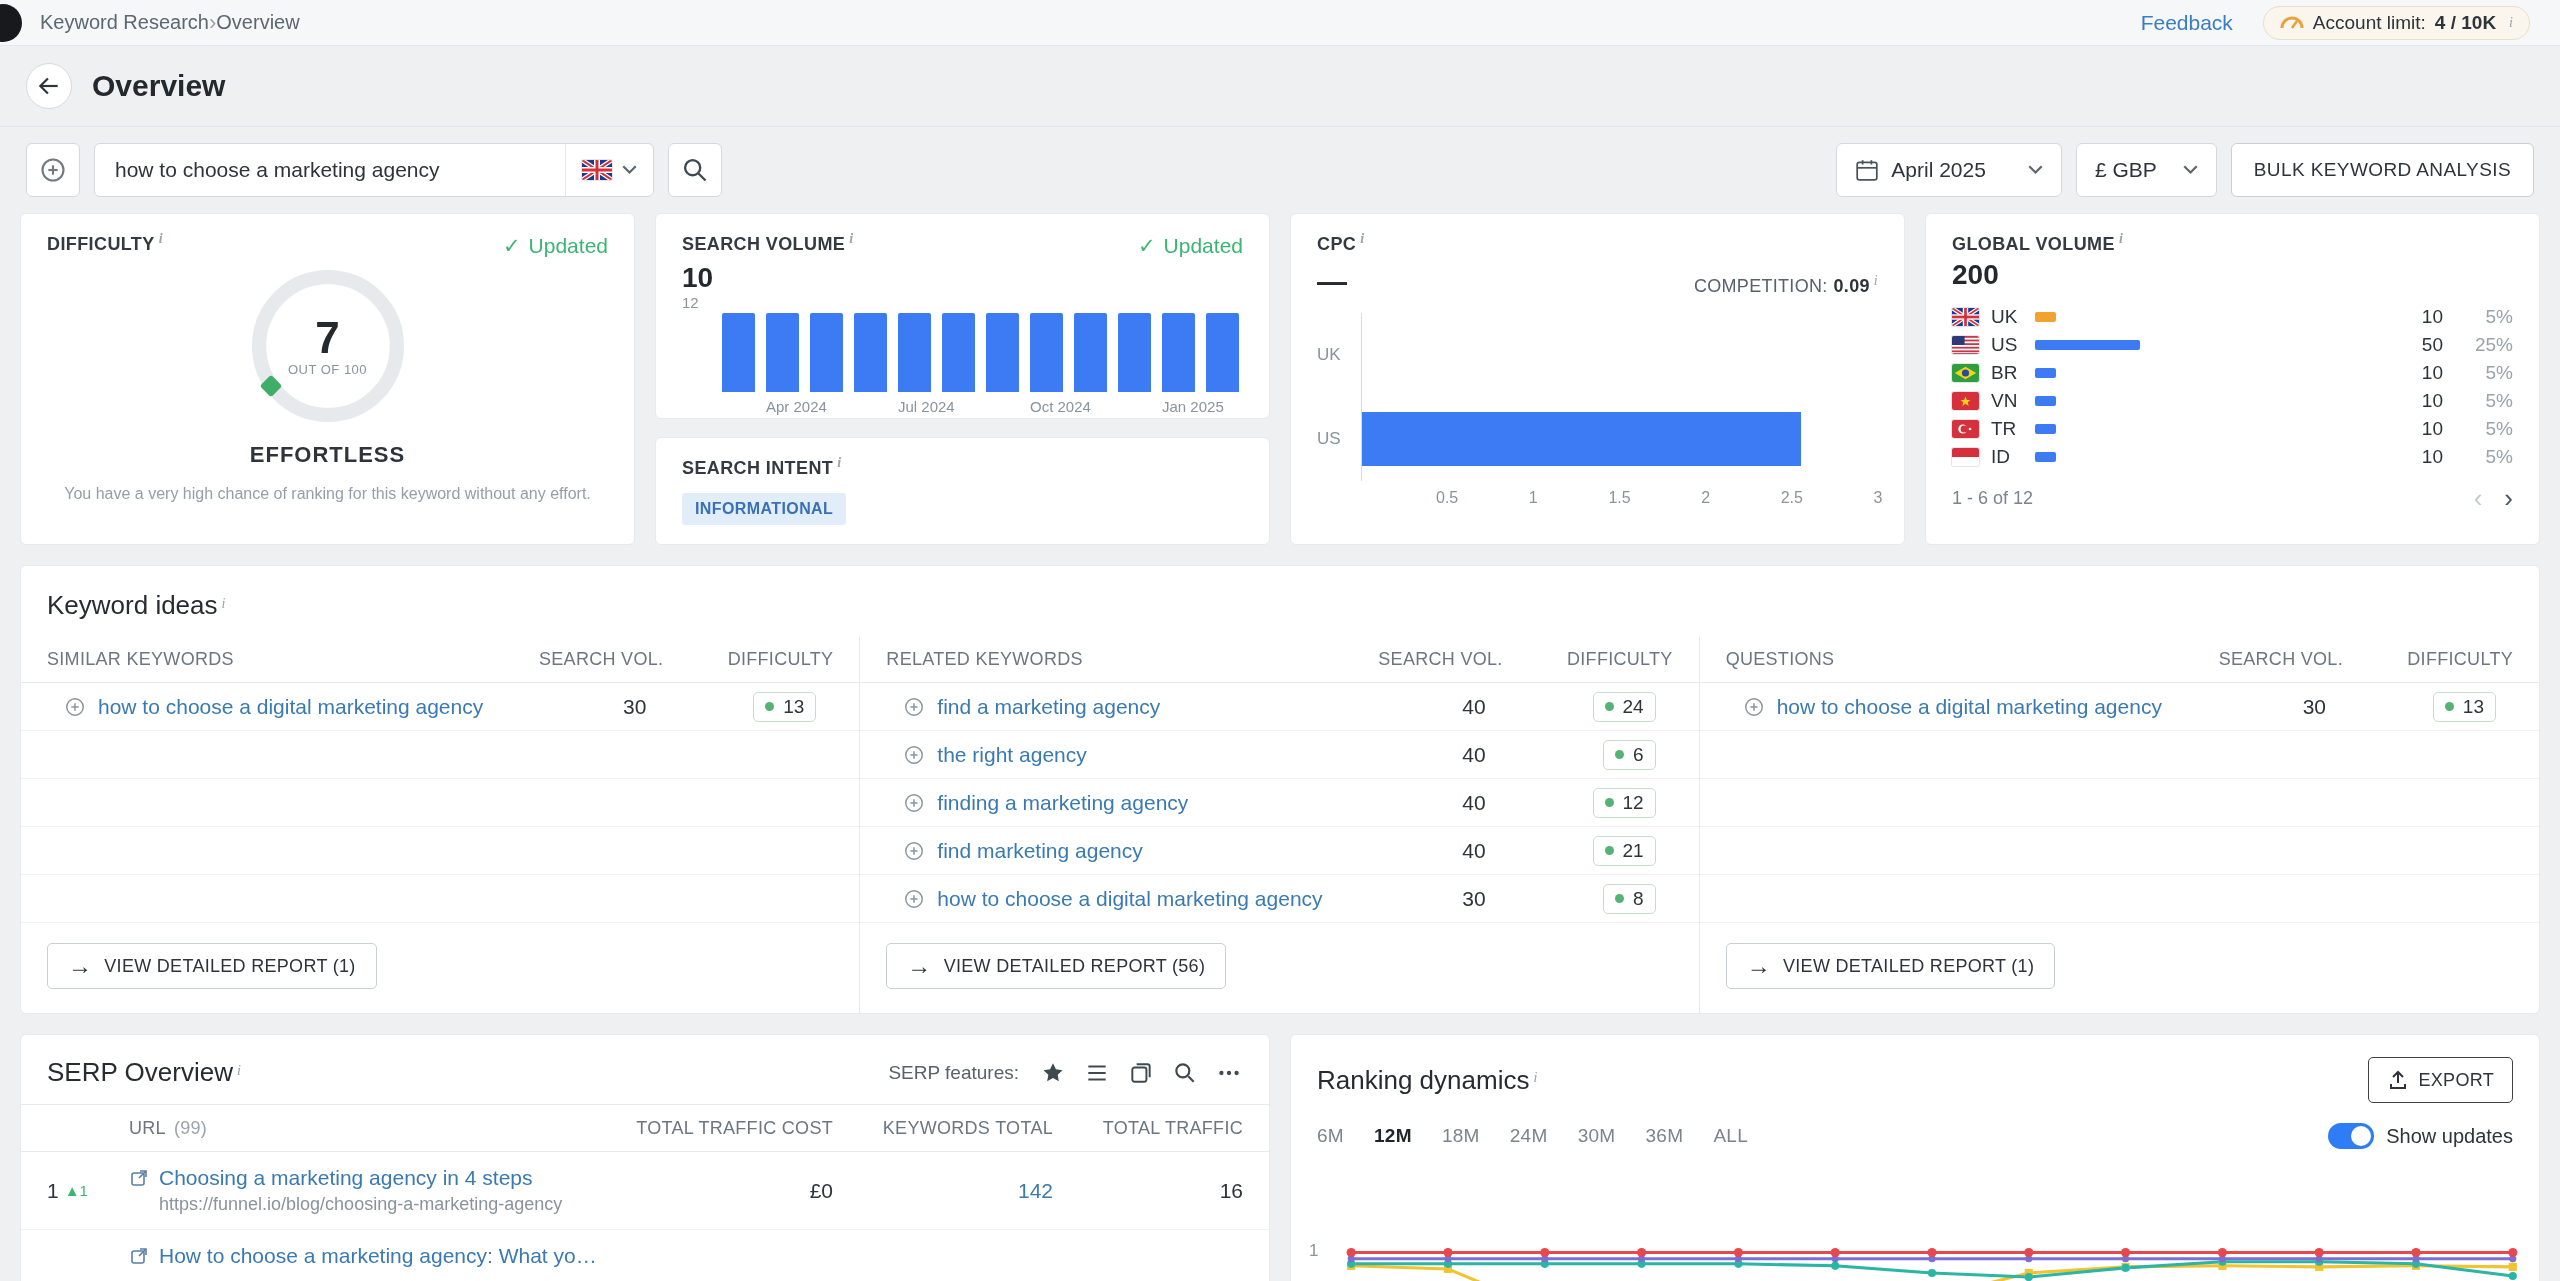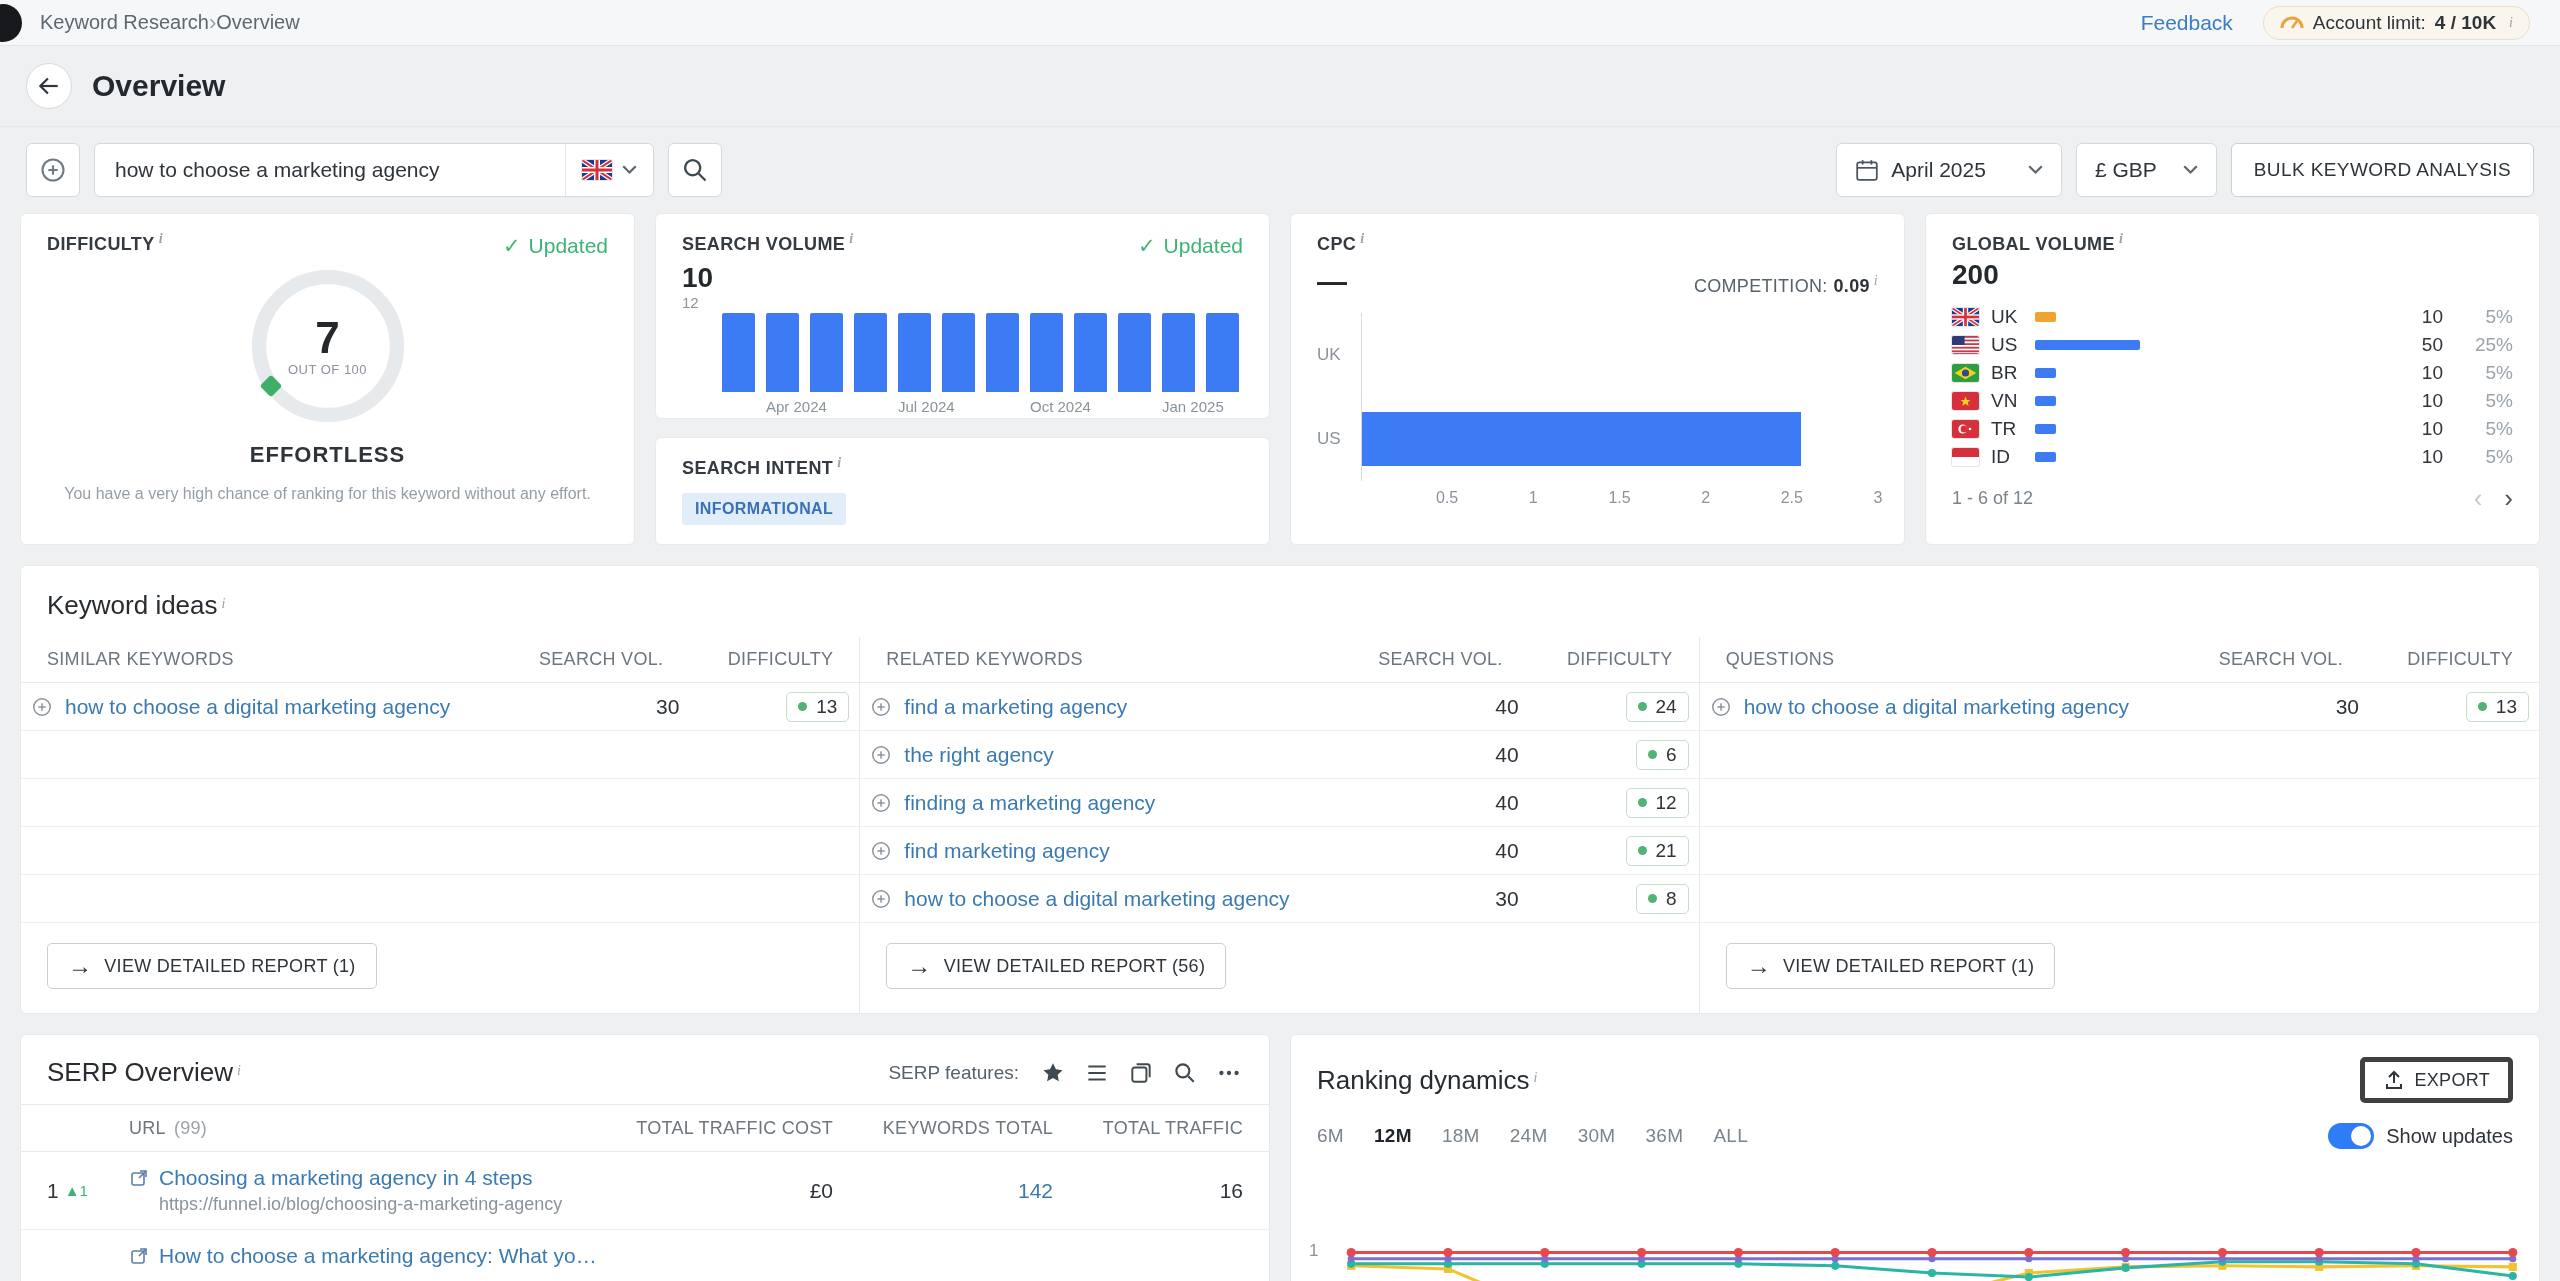--- a/index.html
+++ b/index.html
@@ -98,21 +98,21 @@
   .ideas-card { margin:20px 20px 0; background:#fff; border:1px solid #e7e9eb; border-radius:6px; }
   .section-title { font-size:26px; color:#272c31; font-weight:400; }
   .ideas-title-row { padding:24px 26px 16px; }
   .ideas-table { display:grid; grid-template-columns:1fr 1fr 1fr; }
   .ideas-group { min-width:0; }
   .ideas-group.bordered { border-right:1px solid #e7e9eb; }
   .ideas-head { display:flex; align-items:center; height:46px; font-size:18px; color:#6c7680; border-bottom:1px solid #e7e9eb; padding:0 26px; letter-spacing:.3px; }
   .ih-kw { flex:1; }
   .ih-vol { width:150px; text-align:right; }
   .ih-diff { width:170px; text-align:right; }
-  .ideas-row { display:flex; align-items:center; height:48px; border-bottom:1px solid #eef0f2; padding:0 10px; }
+  .ideas-row { display:flex; align-items:center; height:48px; border-bottom:1px solid #eef0f2; padding:0 43px; }
   .ir-kw { flex:1; display:flex; align-items:center; gap:12px; min-width:0; }
   .ir-kw a { color:#3a7ab3; font-size:21px; white-space:nowrap; overflow:hidden; text-overflow:ellipsis; }
   .ir-vol { width:150px; text-align:right; font-size:21px; color:#2e343a; }
   .ir-diff { width:170px; display:flex; justify-content:flex-end; }
   .badge { display:inline-flex; align-items:center; gap:9px; border:1px solid #c6ddca; border-radius:5px; padding:3px 11px; font-size:19px; color:#2e343a; background:#fff; }
   .badge .dot { width:9px; height:9px; border-radius:50%; background:#53b374; }
   .ideas-foot { padding:20px 26px 24px; }
   .report-btn { display:inline-flex; align-items:center; gap:12px; height:46px; padding:0 20px; background:#fff; border:1px solid #c9cfd4; border-radius:5px; font-size:18px; font-weight:500; letter-spacing:.3px; color:#2e343a; cursor:pointer; }
   .report-btn .arr { font-size:24px; line-height:1; }
 
@@ -136,21 +136,21 @@
   .sr-url { flex:1; min-width:0; }
   .sr-title { display:flex; align-items:center; gap:10px; }
   .sr-title a { color:#3a7ab3; font-size:21px; white-space:nowrap; overflow:hidden; text-overflow:ellipsis; }
   .sr-link { font-size:18px; color:#8a939c; margin-top:4px; margin-left:30px; white-space:nowrap; overflow:hidden; text-overflow:ellipsis; }
   .sr-cost { width:230px; text-align:right; font-size:21px; color:#2e343a; }
   .sr-kw { width:220px; text-align:right; font-size:21px; }
   .sr-kw a { color:#3a7ab3; }
   .sr-traf { width:190px; text-align:right; font-size:21px; color:#2e343a; }
 
   
-  .export-btn { display:inline-flex; align-items:center; gap:10px; height:46px; padding:0 18px; background:#fff; border:5px solid #404040; border-radius:5px; font-size:18px; font-weight:500; letter-spacing:.3px; color:#2e343a; cursor:pointer; }
+  .export-btn { display:inline-flex; align-items:center; gap:10px; height:46px; padding:0 18px; background:#fff; border:1px solid #404040; border-radius:5px; font-size:18px; font-weight:500; letter-spacing:.3px; color:#2e343a; cursor:pointer; }
   .rank-controls { display:flex; align-items:center; padding:4px 26px 12px; }
   .rank-tabs { display:flex; gap:30px; }
   .rank-tab { font-size:19px; color:#7a848d; cursor:pointer; letter-spacing:.3px; }
   .rank-tab.active { color:#1f2428; font-weight:700; }
   .toggle-wrap { margin-left:auto; display:flex; align-items:center; gap:12px; }
   .toggle { width:46px; height:26px; border-radius:13px; background:#2f7df6; position:relative; cursor:pointer; }
   .toggle .knob { position:absolute; right:3px; top:3px; width:20px; height:20px; border-radius:50%; background:#fff; }
   .toggle-label { font-size:20px; color:#2e343a; }
   .rank-chart { position:relative; margin:6px 16px 0 16px; height:300px; }
   .rc-ylabel { position:absolute; left:2px; font-size:17px; color:#8a939c; }

